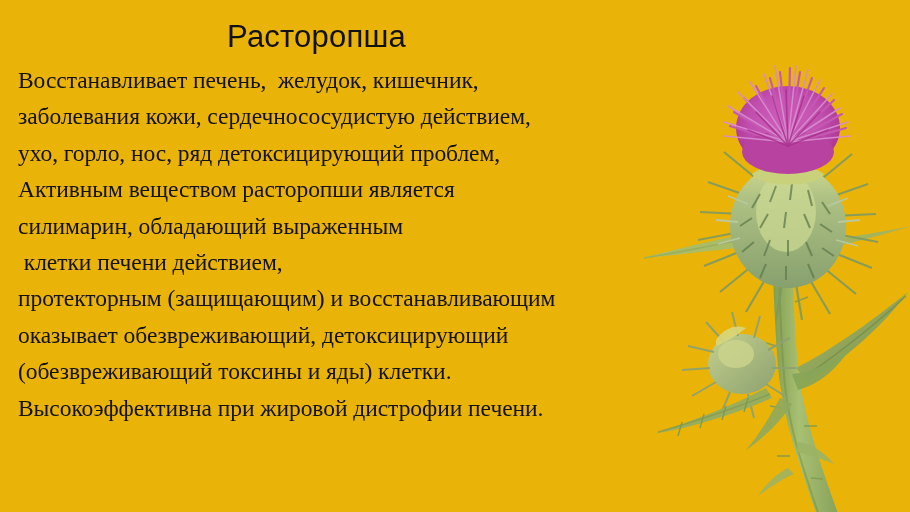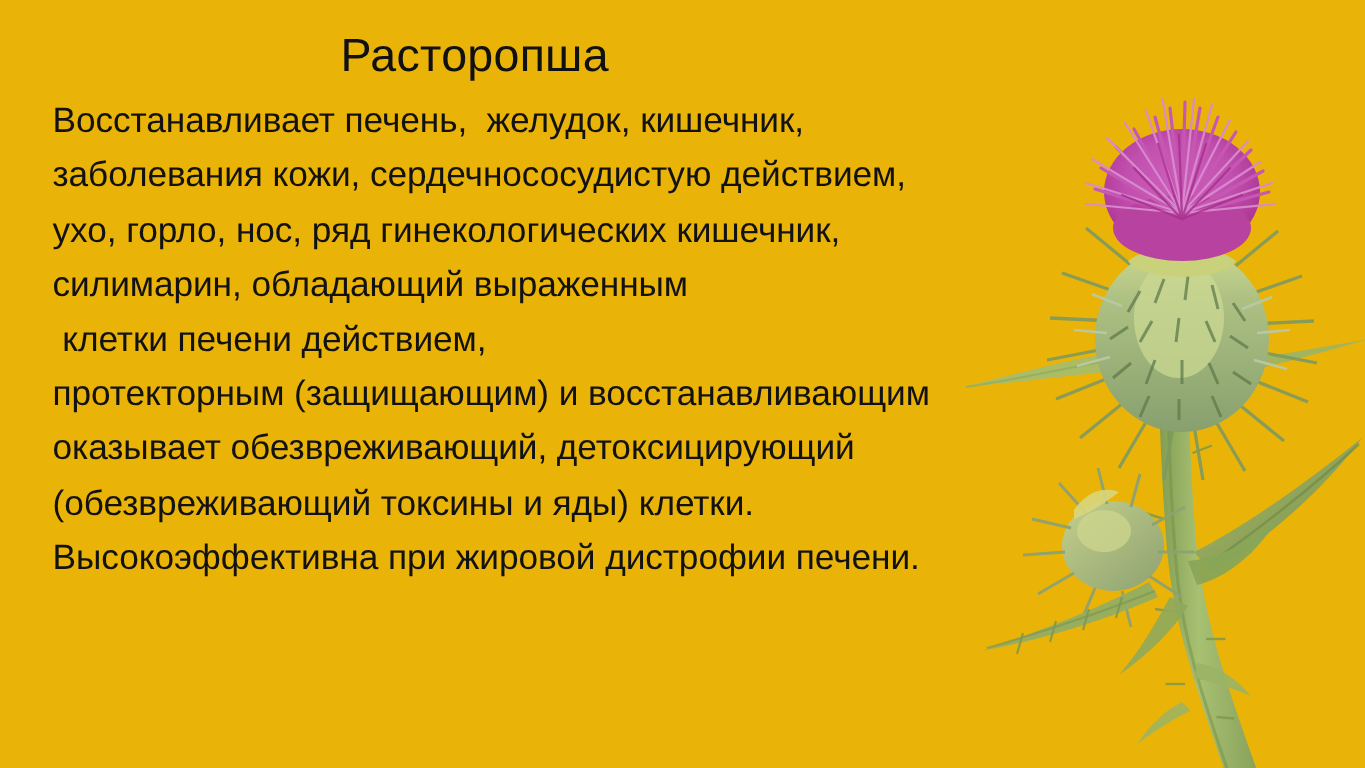--- a/index.html
+++ b/index.html
@@ -30,23 +30,24 @@
     line-height: 36px;
     font-weight: 400;
     color: #111111;
     letter-spacing: 0.2px;
     white-space: nowrap;
   }
 
   
   #body-text {
     position: absolute;
-    left: 35px;
+    left: 18px;
     top: 62px;
     width: 660px;
+    font-family: Liberation Serif, serif;
   }
   .body-line {
     font-size: 23.5px;
     line-height: 36.4px;
     font-weight: 400;
     color: #121212;
     white-space: pre;
     letter-spacing: -0.05px;
   }
 
@@ -68,21 +69,22 @@
 </head>
 <body>
 
 <div id="slide">
 
   <div id="slide-title">Расторопша</div>
 
   <div id="body-text">
     <div class="body-line">Восстанавливает печень,  желудок, кишечник,</div>
     <div class="body-line">заболевания кожи, сердечнососудистую действием,</div>
-    <div class="body-line">ухо, горло, нос, ряд гинекологических кишечник,</div>
+    <div class="body-line">ухо, горло, нос, ряд детоксицирующий проблем,</div>
+    <div class="body-line">Активным веществом расторопши является</div>
     <div class="body-line">силимарин, обладающий выраженным</div>
     <div class="body-line"> клетки печени действием,</div>
     <div class="body-line">протекторным (защищающим) и восстанавливающим</div>
     <div class="body-line">оказывает обезвреживающий, детоксицирующий</div>
     <div class="body-line">(обезвреживающий токсины и яды) клетки.</div>
     <div class="body-line">Высокоэффективна при жировой дистрофии печени.</div>
   </div>
 
   <figure id="plant-figure">
     <svg viewBox="0 0 330 512" xmlns="http://www.w3.org/2000/svg" aria-hidden="true">

